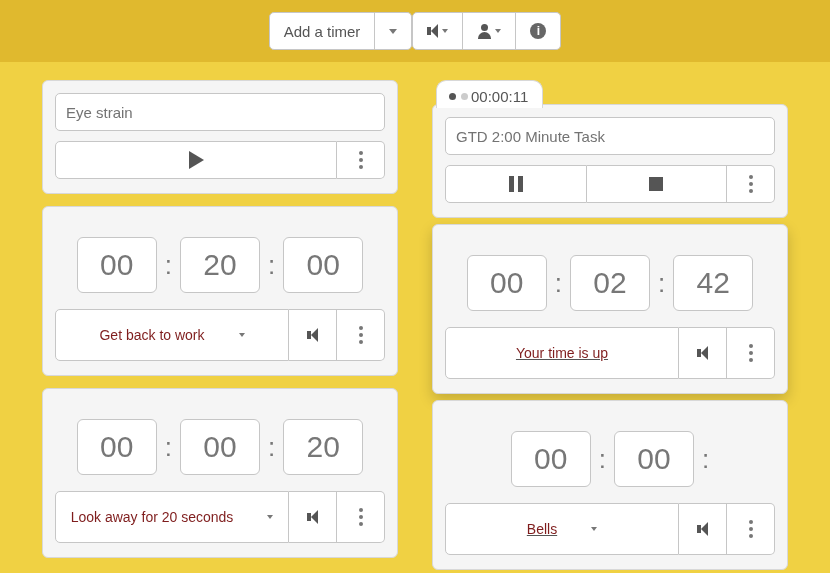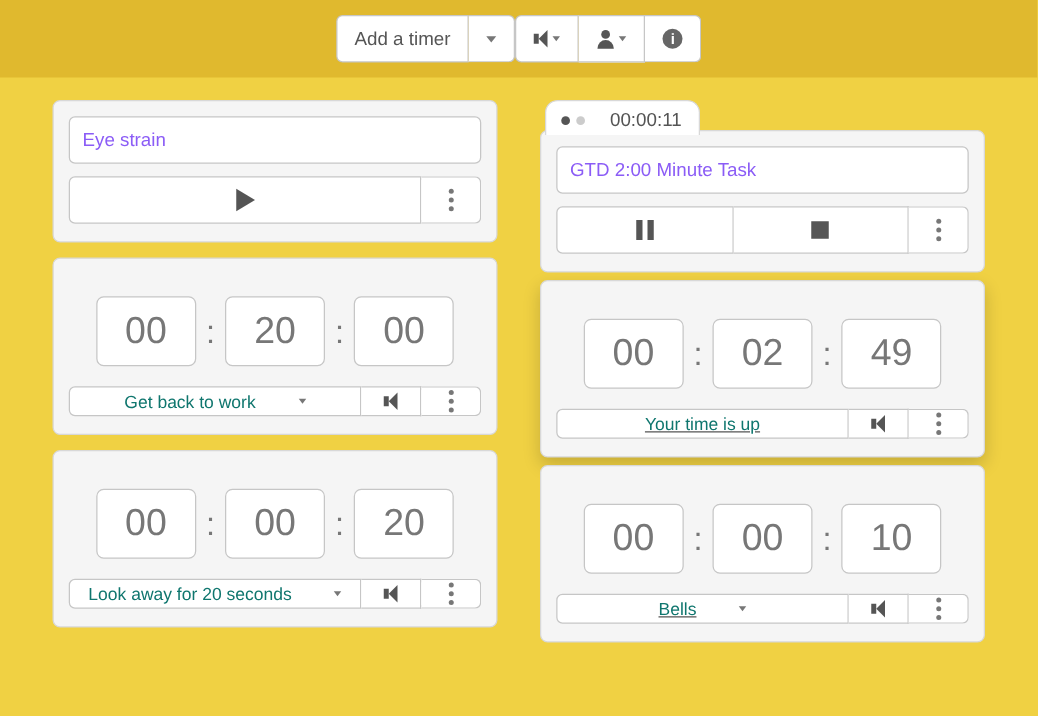--- a/index.html
+++ b/index.html
@@ -69,21 +69,21 @@
     height: 28px;
     background: #fff;
     border: 1px solid #d8d8d8;
     border-bottom: none;
     border-top-left-radius: 10px;
     border-top-right-radius: 10px;
     padding: 3px 14px 0 12px;
     font-size: 15px;
     display: flex;
     align-items: center;
-    gap: 20px;
+    gap: 3px;
   }
   .dots { display: inline-flex; gap: 5px; }
   .dot { width: 7px; height: 7px; border-radius: 50%; background: #ccc; }
   .dot.active { background: #555; }
   .section {
     background: #f5f5f5;
     border: 1px solid #d8d8d8;
     border-radius: 6px;
     padding: 12px 12px 14px 12px;
     margin-bottom: 6px;
@@ -94,21 +94,21 @@
     flex-direction: column;
   }
   .title-input {
     width: 100%;
     height: 38px;
     border: 1px solid #c6c6c6;
     border-radius: 5px;
     padding: 6px 10px;
     background: #fff;
     font-size: 15px;
-    color: #8b5cf6;
+    color: #737373;
     margin-bottom: 10px;
     text-align: left;
   }
   .controls-row {
     display: flex;
   }
   .controls-row .btn { flex: 0 0 auto; }
   .controls-row .btn.wide { flex: 1; }
   .time-row {
     display: flex;
@@ -130,21 +130,21 @@
     color: #777;
   }
   .colon {
     font-size: 26px;
     color: #777;
     font-weight: 500;
   }
   .action-row {
     display: flex;
   }
-  .action-row .btn { height: 24px; font-size: 14px; color: #0f766e; gap: 30px; }
+  .action-row .btn { height: 52px; font-size: 14px; color: #7f1d1d; gap: 30px; }
   .action-row .btn.msg { flex: 1; }
   .action-row .btn.small { width: 48px; }
   
   .elevated {
     box-shadow: 0 6px 14px rgba(0,0,0,0.18);
     border-radius: 6px;
     background: #f5f5f5;
     border: 1px solid #d8d8d8;
     padding: 12px 12px 14px 12px;
     margin-bottom: 6px;
@@ -305,21 +305,21 @@
         </button>
       </div>
     </div>
 
     <div class="elevated">
       <div class="time-row">
         <div class="time-box">00</div>
         <div class="colon">:</div>
         <div class="time-box">02</div>
         <div class="colon">:</div>
-        <div class="time-box">49</div>
+        <div class="time-box">42</div>
       </div>
       <div class="btn-group action-row" style="width:100%;text-decoration:underline;">
         <button class="btn msg">
           <span>Your time is up</span>
         </button>
         <button class="btn small">
           <span class="icon-volume">
               <span class="sq"></span>
               <span class="tri"></span>
             </span>
@@ -333,21 +333,20 @@
         </button>
       </div>
     </div>
 
     <div class="section">
       <div class="time-row">
         <div class="time-box">00</div>
         <div class="colon">:</div>
         <div class="time-box">00</div>
         <div class="colon">:</div>
-        <div class="time-box">10</div>
       </div>
       <div class="btn-group action-row" style="width:100%;text-decoration:underline;">
         <button class="btn msg">
           <span>Bells</span>
           <span class="caret-sm"></span>
         </button>
         <button class="btn small">
           <span class="icon-volume">
               <span class="sq"></span>
               <span class="tri"></span>

